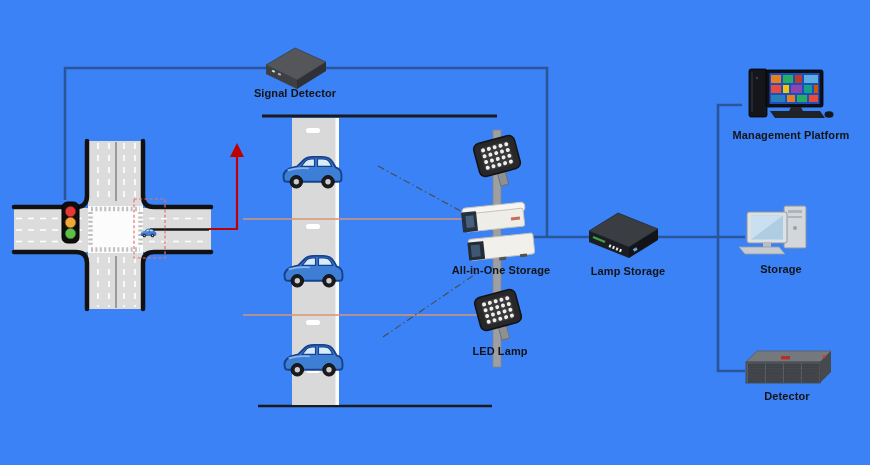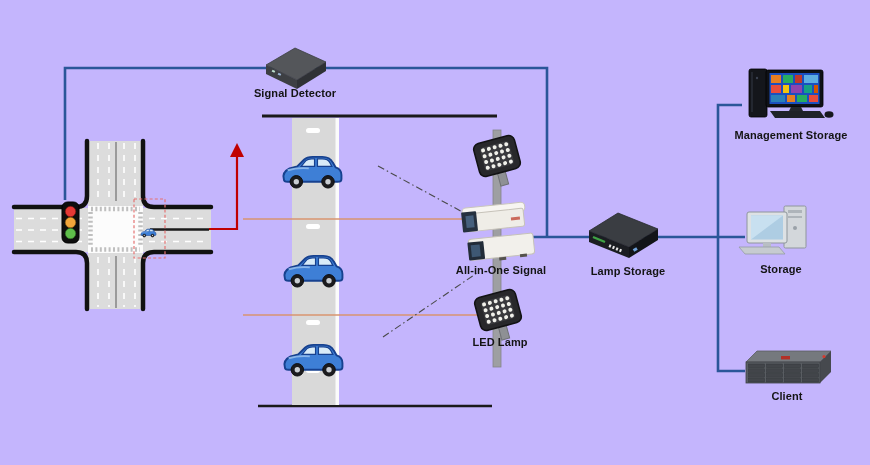--- a/index.html
+++ b/index.html
@@ -1,17 +1,17 @@
 <!DOCTYPE html>
 <html><head>
 <meta charset="utf-8">
 <style>
   html,body{margin:0;padding:0;background:#fff;}
   #stage{
-    position:relative;width:870px;height:465px;background:#c4b5fd;
+    position:relative;width:870px;height:465px;background:#3b82f6;
     font-family:"Liberation Sans",sans-serif;overflow:hidden;
   }
   #stage svg.scene{position:absolute;left:0;top:0;}
   .label{
     position:absolute;transform:translateX(-50%);
     font-weight:bold;font-size:11px;line-height:13px;color:#141414;
     white-space:nowrap;letter-spacing:.1px;z-index:5;
   }
 </style>
 </head>
@@ -259,20 +259,20 @@
           <rect x="766.5" y="378.4" width="16" height="3.6"></rect>
           <rect x="784.5" y="378.4" width="16" height="3.6"></rect>
           <rect x="802.5" y="378.4" width="16" height="3.6"></rect>
       </g>
       <rect x="781" y="356" width="9" height="3.4" fill="#B23028"></rect>
       <circle cx="824" cy="356.5" r="1.6" fill="#D43A2F"></circle>
     </g>
   </svg>
 
   <div class="label" style="left:295px;top:87px">Signal Detector</div>
-  <div class="label" style="left:501px;top:264px">All-in-One Signal</div>
+  <div class="label" style="left:501px;top:264px">All-in-One Storage</div>
   <div class="label" style="left:628px;top:265px">Lamp Storage</div>
-  <div class="label" style="left:500px;top:336px">LED Lamp</div>
-  <div class="label" style="left:791px;top:129px">Management Storage</div>
+  <div class="label" style="left:500px;top:345px">LED Lamp</div>
+  <div class="label" style="left:791px;top:129px">Management Platform</div>
   <div class="label" style="left:781px;top:263px">Storage</div>
-  <div class="label" style="left:787px;top:390px">Client</div>
+  <div class="label" style="left:787px;top:390px">Detector</div>
 
 </div>
 
 </body></html>

